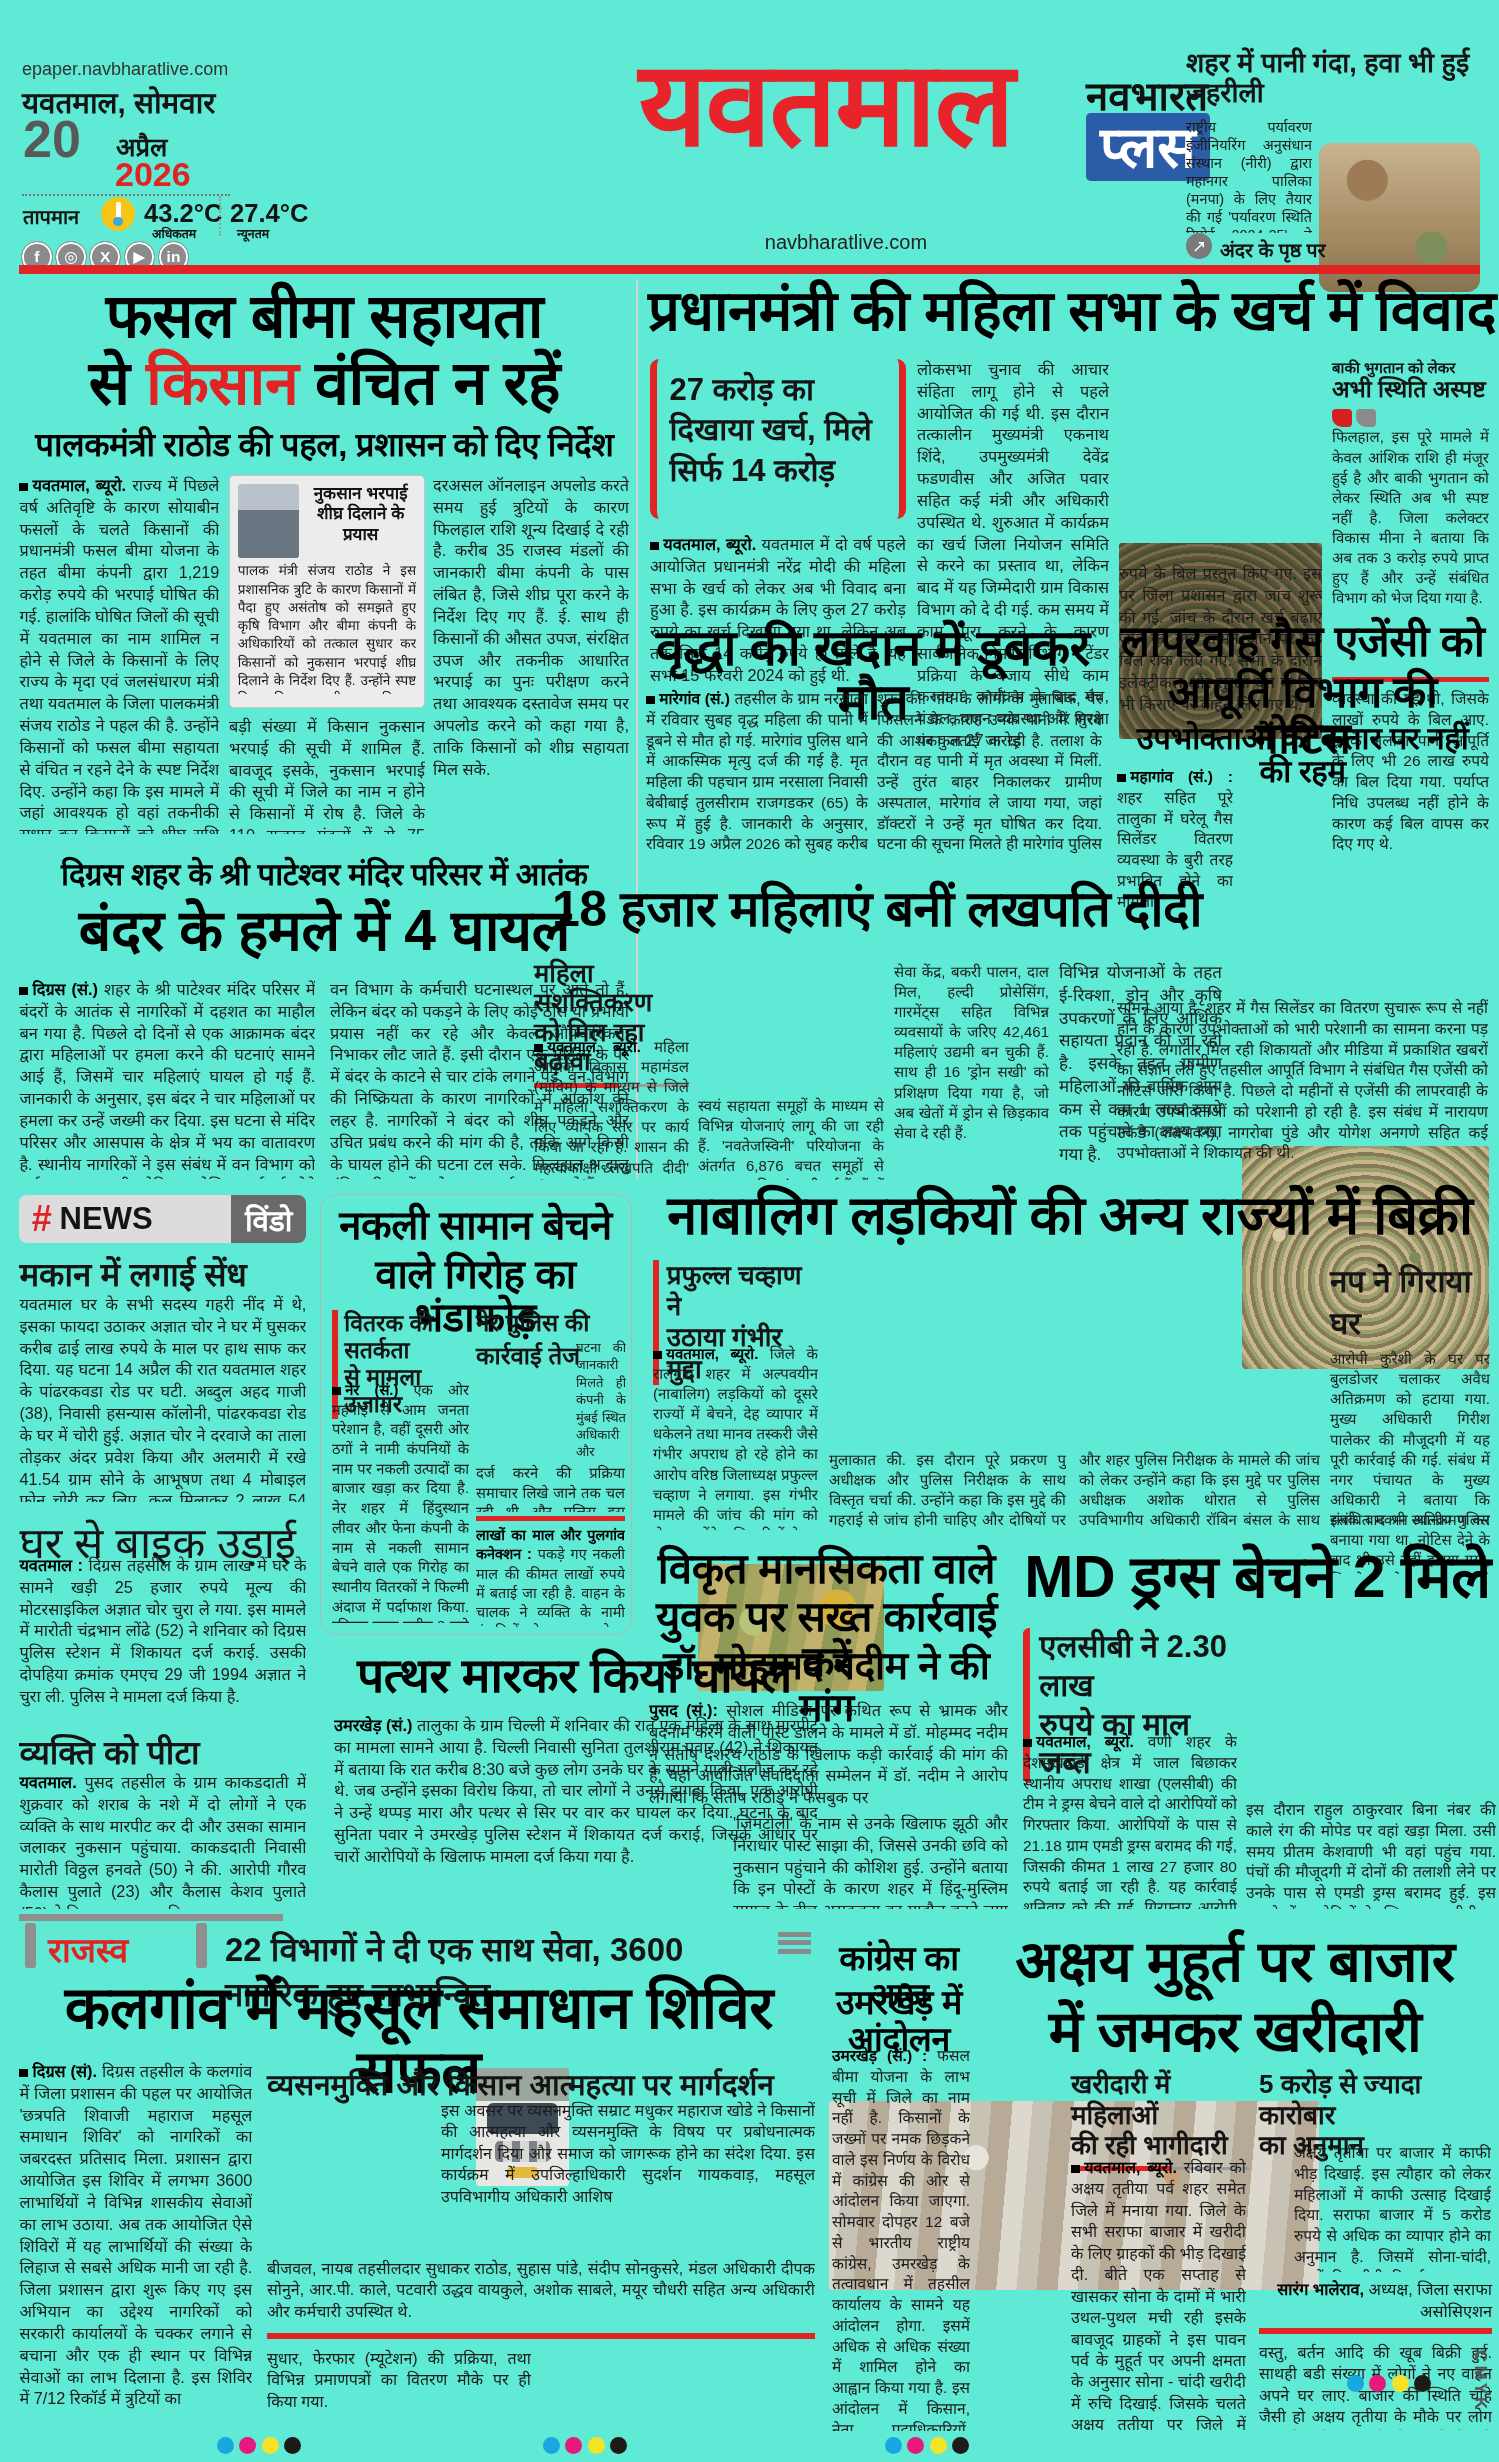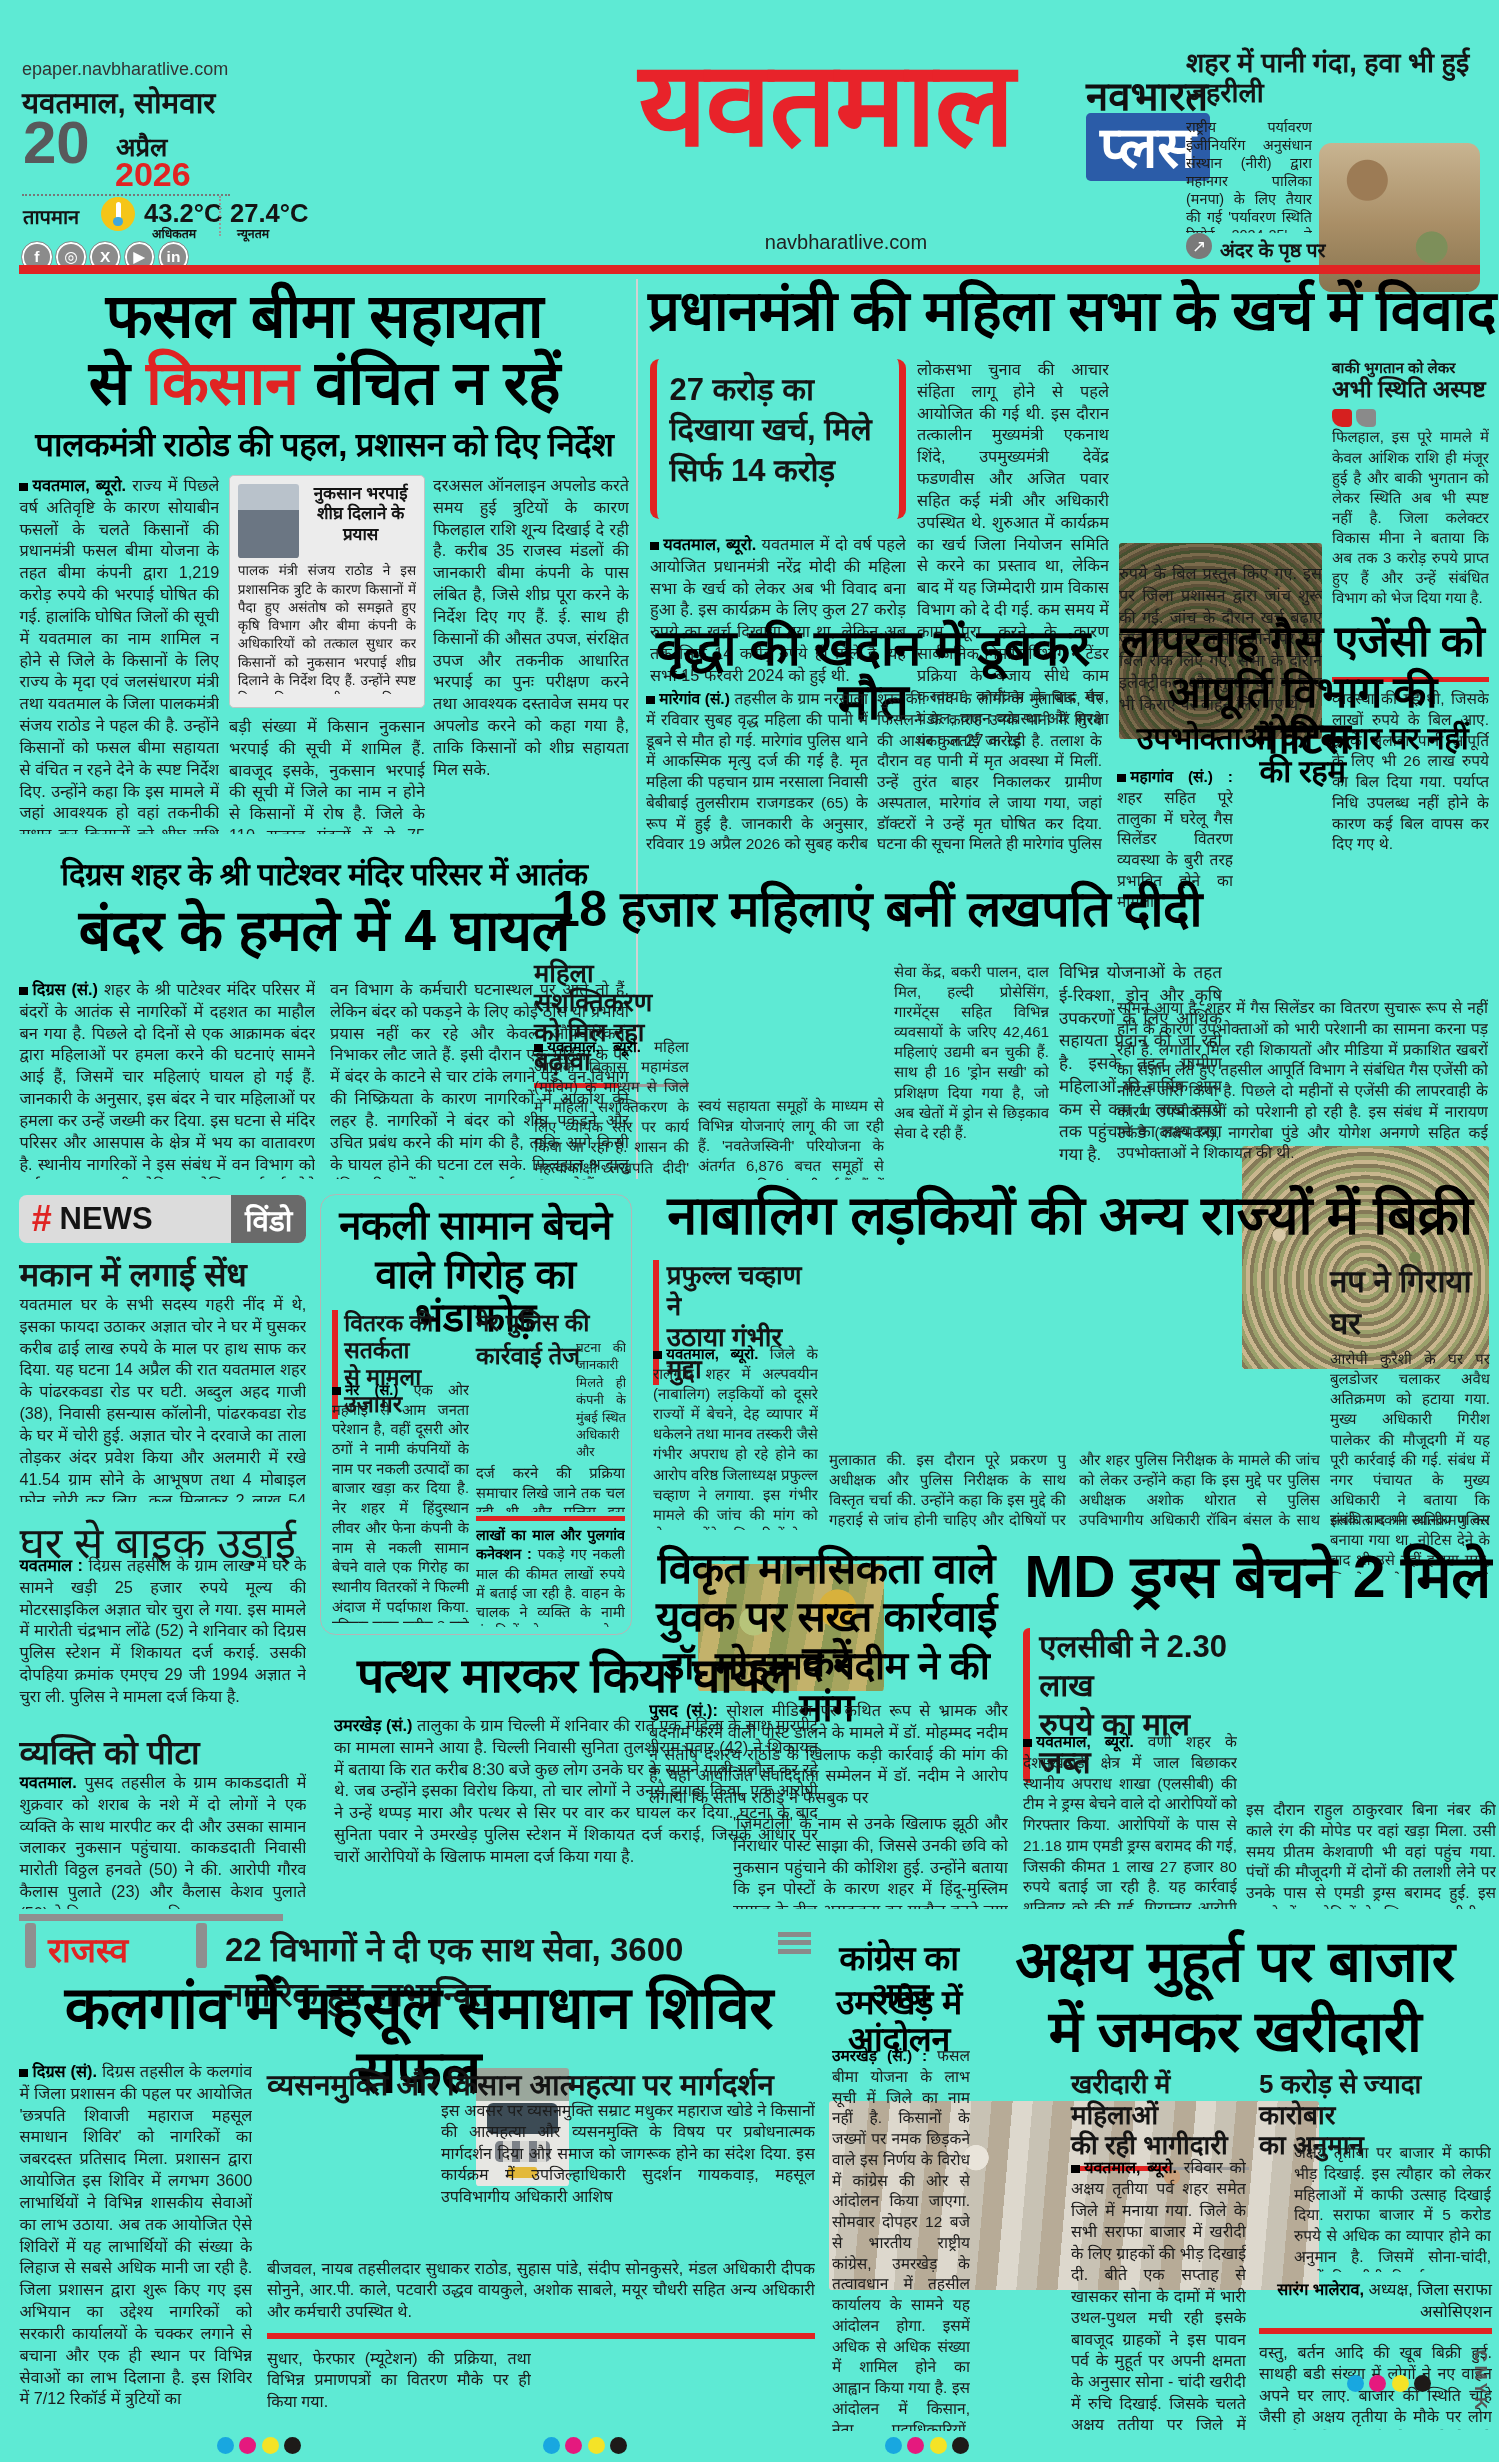--- a/index.html
+++ b/index.html
@@ -59,21 +59,21 @@
   .rounded-story{border:1.6px solid #b5b5b5;border-radius:15.5px}
   .cmyk-vert{writing-mode:vertical-rl;font-weight:800;color:#555;font-size:17px;letter-spacing:3.1px}
 </style>
 </head>
 <body>
 
 <div id="page">
 
   <div class="abs" style="left:22px;top:59px;font-size:18px;color:#333">epaper.navbharatlive.com</div>
   <div class="abs" style="left:22px;top:81px;font-size:29.5px;font-weight:800">यवतमाल, सोमवार</div>
-  <div class="abs" style="left:23px;top:113px;font-size:60px;font-weight:800;color:#58595b;line-height:1">20</div>
+  <div class="abs" style="left:23px;top:113px;font-size:52px;font-weight:800;color:#58595b;line-height:1">20</div>
   <div class="abs" style="left:116px;top:129px;font-size:25.6px;font-weight:800">अप्रैल</div>
   <div class="abs" style="left:115px;top:155px;font-size:34px;font-weight:800;color:#e02423">2026</div>
   <div class="abs" style="left:22px;top:194px;width:208px;border-top:2.3px dotted #777"></div>
   <div class="abs" style="left:23px;top:203px;font-size:20px;font-weight:800">तापमान</div>
   <div class="abs thermo" style="left:101px;top:197px"></div>
   <div class="abs" style="left:144px;top:199px;font-size:25.6px;font-weight:700">43.2°C</div>
   <div class="abs" style="left:152px;top:225px;font-size:12.4px;font-weight:700">अधिकतम</div>
   <div class="abs" style="left:219px;top:196px;height:40px;border-left:2.3px dotted #999"></div>
   <div class="abs" style="left:230px;top:199px;font-size:25.6px;font-weight:700">27.4°C</div>
   <div class="abs" style="left:237px;top:225px;font-size:12.4px;font-weight:700">न्यूनतम</div>

